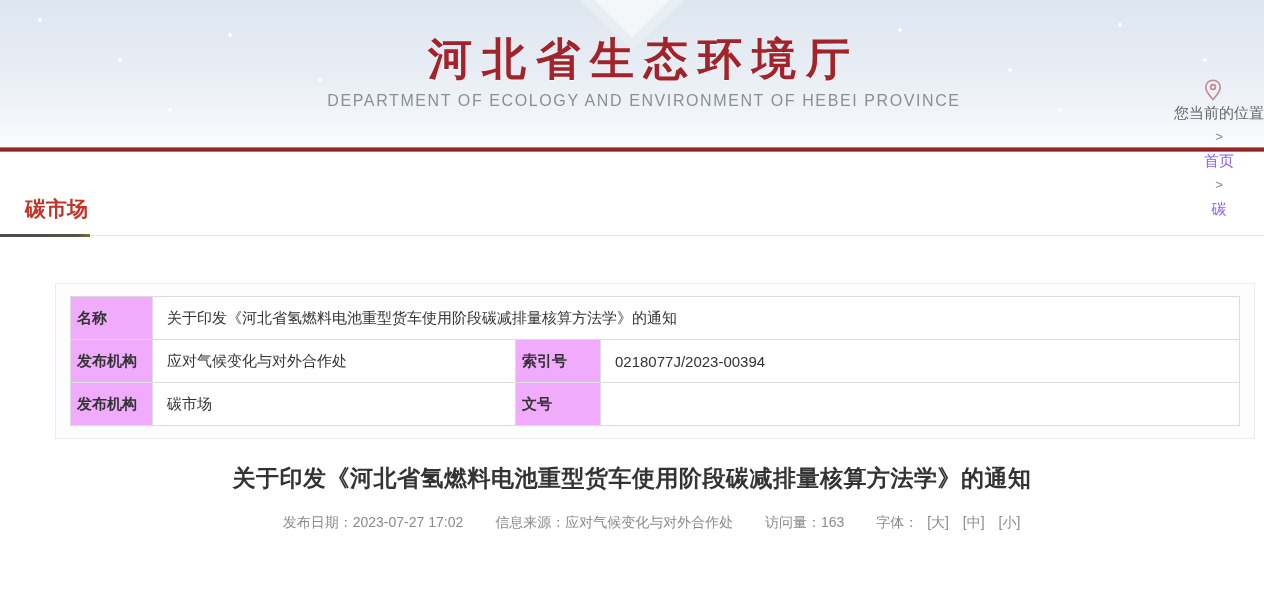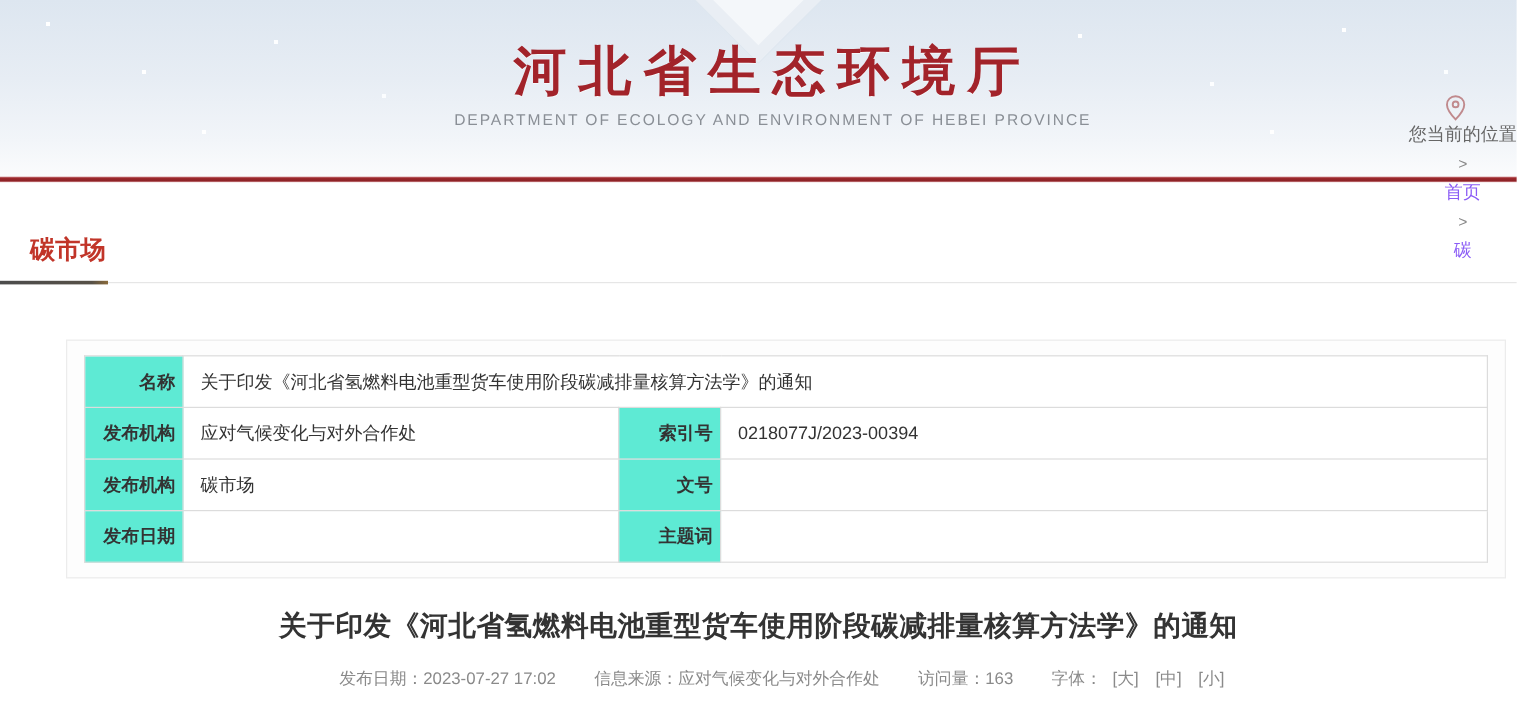--- a/index.html
+++ b/index.html
@@ -28,21 +28,21 @@
     background: #f4f7fa; border: 10px solid #e9eef4; box-shadow: 0 0 0 1px #dfe7ef;
   }
   .header-titles { position: relative; text-align: center; padding-top: 36px; padding-left: 24px; }
   .site-title {
     font-family: "Liberation Serif", "DejaVu Serif", serif;
     font-size: 44px; font-weight: bold; color: #a2232a;
     letter-spacing: 10px; line-height: 1.1;
     text-shadow: 0 1px 0 rgba(255,255,255,0.6);
   }
   .site-subtitle {
-    margin-top: 8px; font-size: 13px; color: #8a8f96; letter-spacing: 1.6px;
+    margin-top: 8px; font-size: 16px; color: #8a8f96; letter-spacing: 1.6px;
   }
   .red-rule {
     height: 5px;
     background: linear-gradient(180deg, #d49397 0%, #9c282c 30%, #8e2226 70%, #d49397 100%);
   }
 
   
   .section-bar { position: relative; height: 84px; background: #fff; }
   .section-row {
     display: flex; justify-content: space-between; align-items: flex-end;
@@ -66,21 +66,21 @@
   .info-card {
     width: 1200px; margin: 47px auto 0 55px;
     background: #fdfdfd; border: 1px solid #ececec; padding: 12px 14px;
   }
   table.info-table { border-collapse: collapse; width: 100%; table-layout: fixed; }
   .info-table td {
     border: 1px solid #dcdcdc; height: 43px; padding: 6px 14px;
     font-size: 15px; color: #333; background: #fff; vertical-align: middle;
   }
   .info-table td.lbl {
-    background: #5eead4; font-weight: bold; text-align: right; color: #333;
+    background: #f0abfc; font-weight: bold; text-align: left; color: #333;
     padding: 6px 6px;
   }
   .col-l1 { width: 82px; } .col-v1 { width: 363px; } .col-l2 { width: 85px; } .col-v2 { width: auto; }
 
   
   .article-title {
     margin-top: 24px; text-align: center;
     font-size: 23px; font-weight: bold; color: #333; letter-spacing: 0.5px;
   }
   .article-meta {
@@ -141,26 +141,20 @@
       <td>应对气候变化与对外合作处</td>
       <td class="lbl">索引号</td>
       <td>0218077J/2023-00394</td>
     </tr>
     <tr>
       <td class="lbl">发布机构</td>
       <td>碳市场</td>
       <td class="lbl">文号</td>
       <td></td>
     </tr>
-    <tr>
-      <td class="lbl">发布日期</td>
-      <td></td>
-      <td class="lbl">主题词</td>
-      <td></td>
-    </tr>
   </tbody>
     </table>
 </div>
 
 <h1 class="article-title">关于印发《河北省氢燃料电池重型货车使用阶段碳减排量核算方法学》的通知</h1>
 
 <div class="article-meta">
   <span class="meta-item"><span class="meta-label">发布日期：</span><span>2023-07-27 17:02</span></span>
   <span class="meta-item"><span class="meta-label">信息来源：</span><span>应对气候变化与对外合作处</span></span>
   <span class="meta-item"><span class="meta-label">访问量：</span><span>163</span></span>

